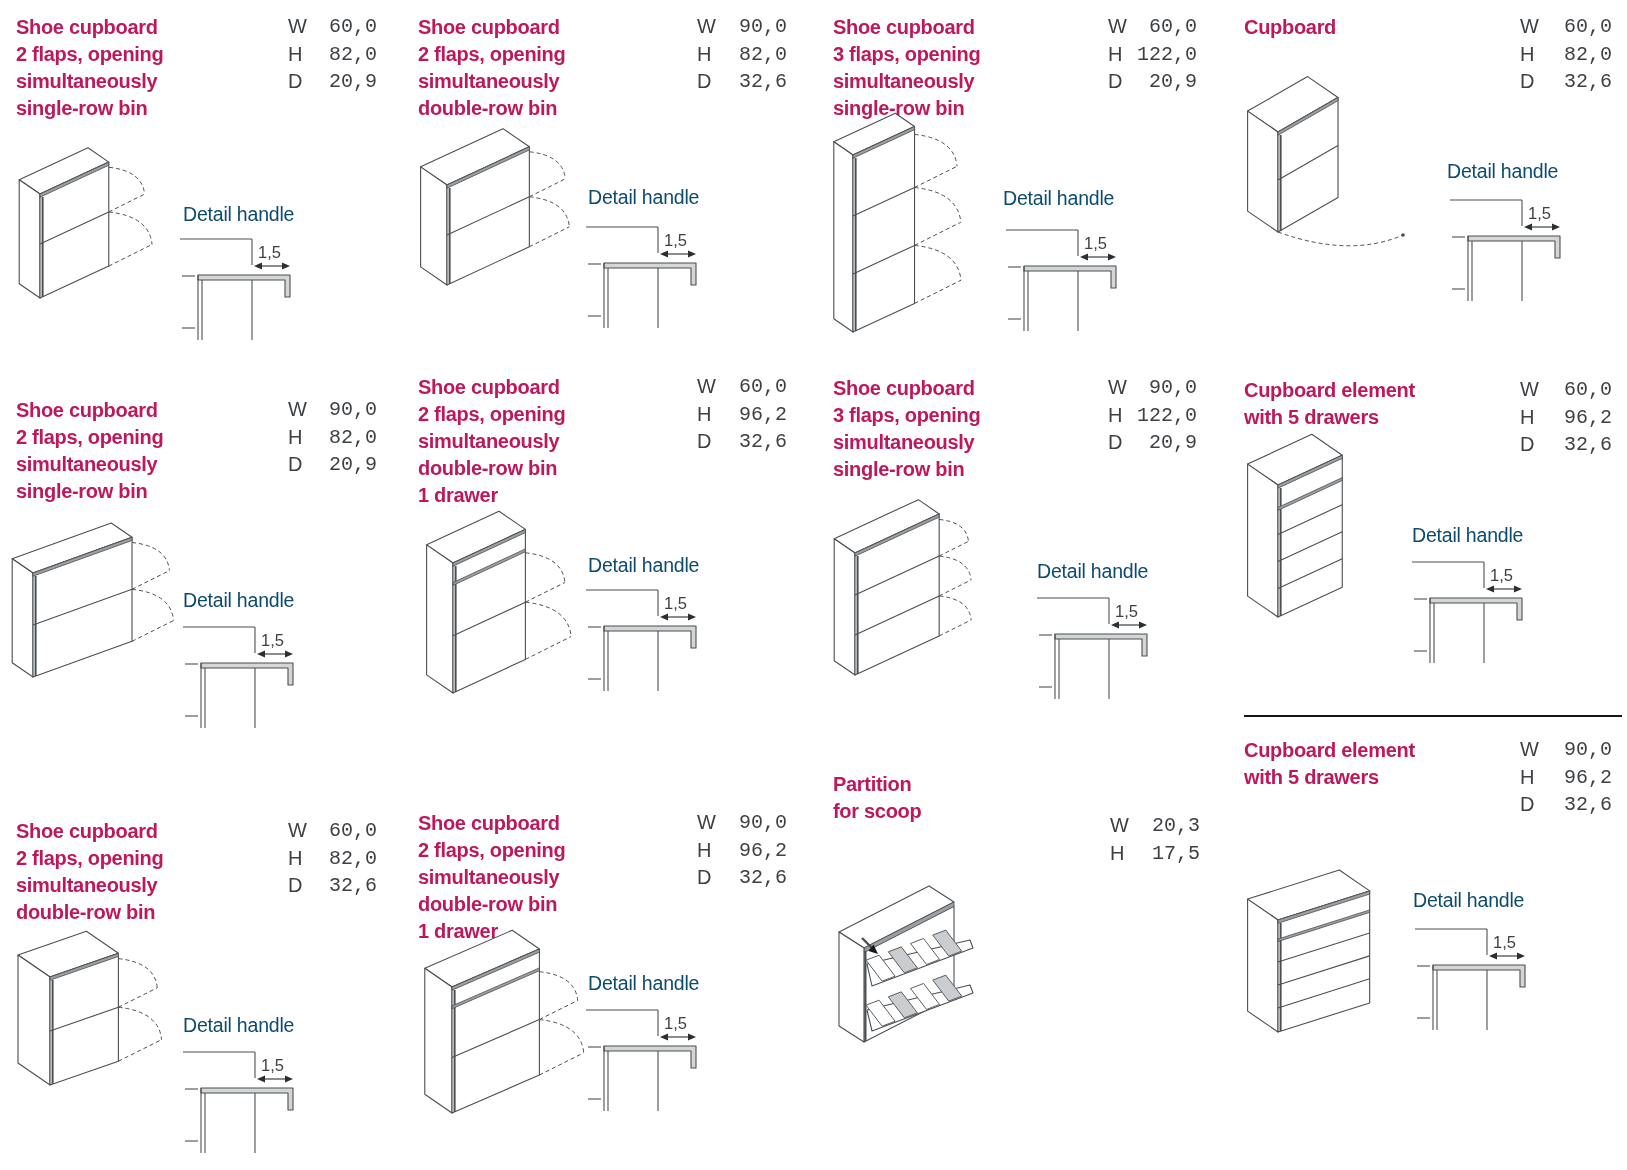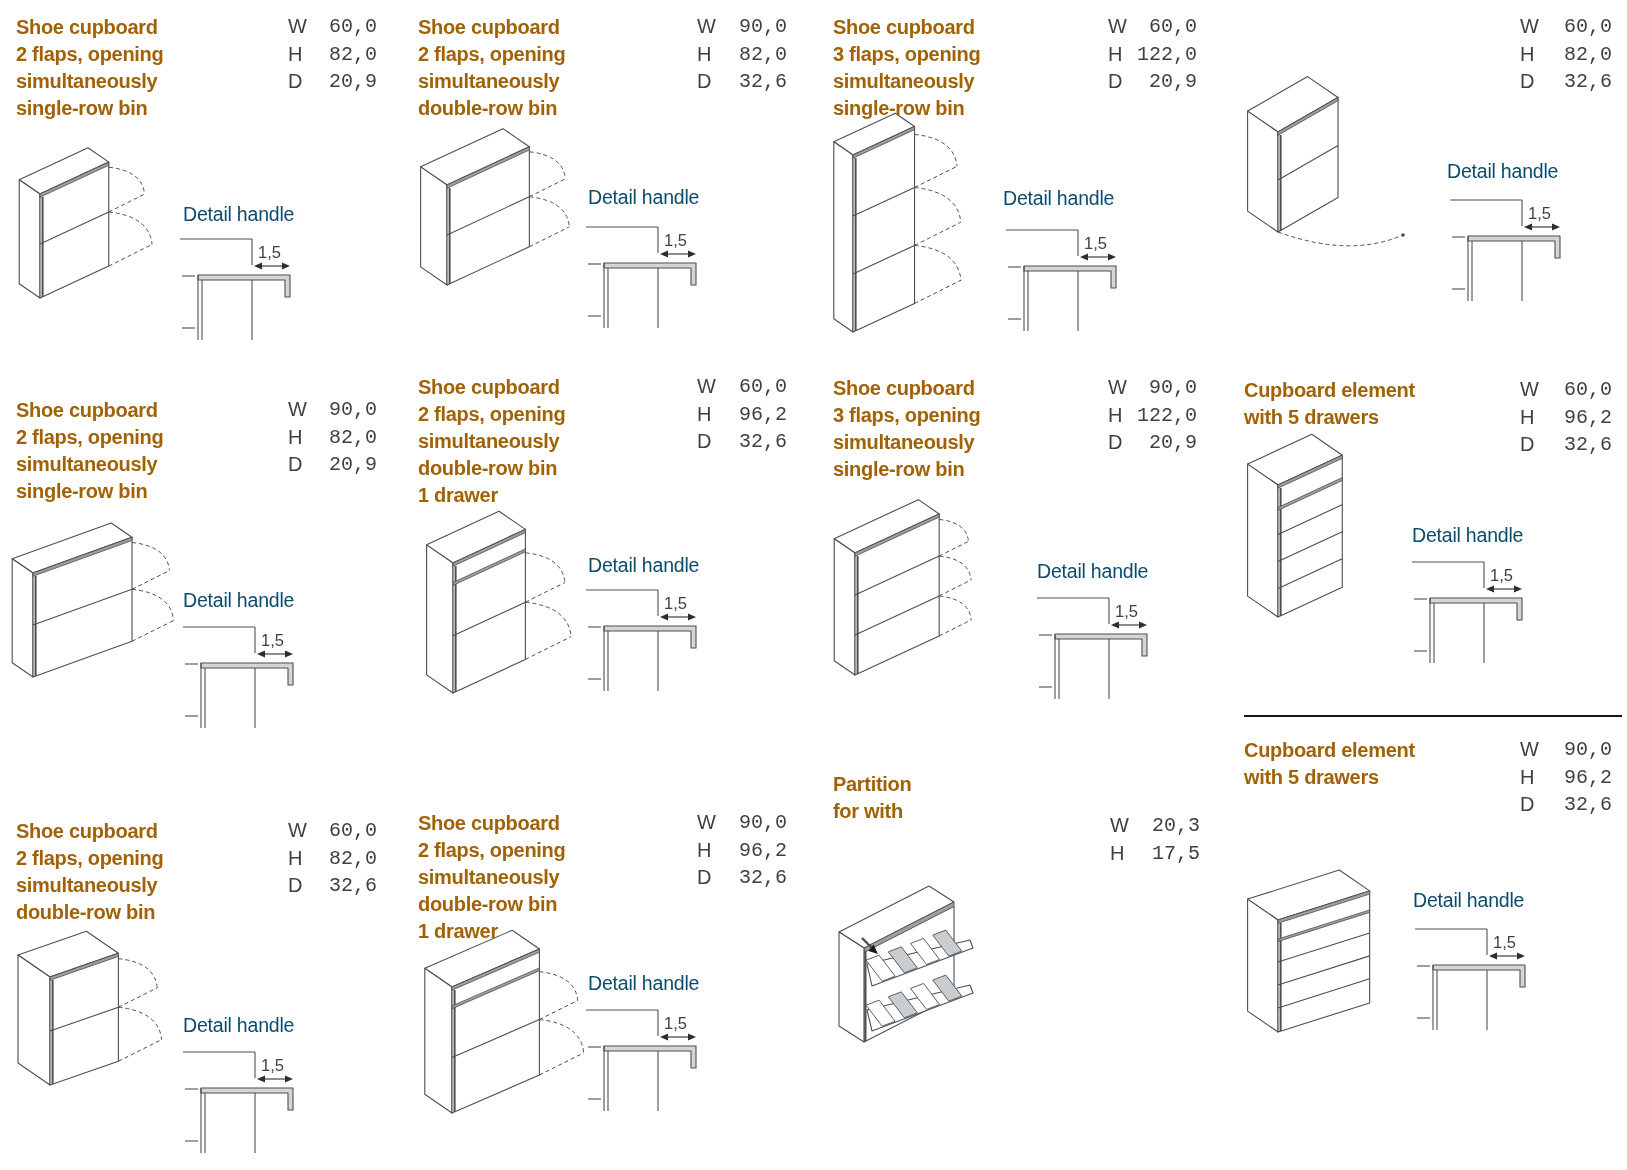--- a/index.html
+++ b/index.html
@@ -1,21 +1,21 @@
 <!DOCTYPE html>
 <html><head>
 <meta charset="utf-8">
 <style>
   html,body{margin:0;padding:0;background:#fff;}
   body{width:1627px;height:1170px;position:relative;overflow:hidden;
        font-family:"Liberation Sans", sans-serif;}
   .page{position:absolute;inset:0;background:#ffffff;}
   #drawings{position:absolute;left:0;top:0;pointer-events:none;}
   .cell-title{position:absolute;width:300px;font-size:20px;font-weight:700;
-      line-height:27px;color:#a16207;letter-spacing:-0.3px;white-space:nowrap;}
+      line-height:27px;color:#be185d;letter-spacing:-0.3px;white-space:nowrap;}
   .dims{position:absolute;}
   .dim-row{display:flex;justify-content:space-between;height:27.5px;
       font-size:20px;color:#3e4144;}
   .dim-label{font-weight:400;}
   .dim-value{font-weight:400;font-family:Liberation Mono, monospace;}
   .handle-label{position:absolute;font-size:19.5px;color:#0c4a6e;
       letter-spacing:-0.2px;white-space:nowrap;}
   .divider{position:absolute;border-top:2.5px solid #141517;height:0;}
 </style>
 </head>
@@ -398,20 +398,21 @@
           </div>
           <div class="dim-row">
             <span class="dim-label">D</span>
             <span class="dim-value">20,9</span>
           </div>
         </div>
   <div class="handle-label" style="left: 1003px; top: 187px;">Detail handle</div>
       </div>
       <div class="cell">
     <div class="cell-title" style="left: 1244px; top: 14px;">
+          <div>Cupboard</div>
         </div>
     <div class="dims" style="left: 1520px; top: 15px; width: 92px;">
           <div class="dim-row">
             <span class="dim-label">W</span>
             <span class="dim-value">60,0</span>
           </div>
           <div class="dim-row">
             <span class="dim-label">H</span>
             <span class="dim-value">82,0</span>
           </div>
@@ -556,21 +557,21 @@
           <div class="dim-row">
             <span class="dim-label">D</span>
             <span class="dim-value">32,6</span>
           </div>
         </div>
   <div class="handle-label" style="left: 588px; top: 972px;">Detail handle</div>
       </div>
       <div class="cell">
     <div class="cell-title" style="left: 833px; top: 771px;">
           <div>Partition</div>
-          <div>for with</div>
+          <div>for scoop</div>
         </div>
     <div class="dims" style="left: 1110px; top: 814px; width: 90px;">
           <div class="dim-row">
             <span class="dim-label">W</span>
             <span class="dim-value">20,3</span>
           </div>
           <div class="dim-row">
             <span class="dim-label">H</span>
             <span class="dim-value">17,5</span>
           </div>

